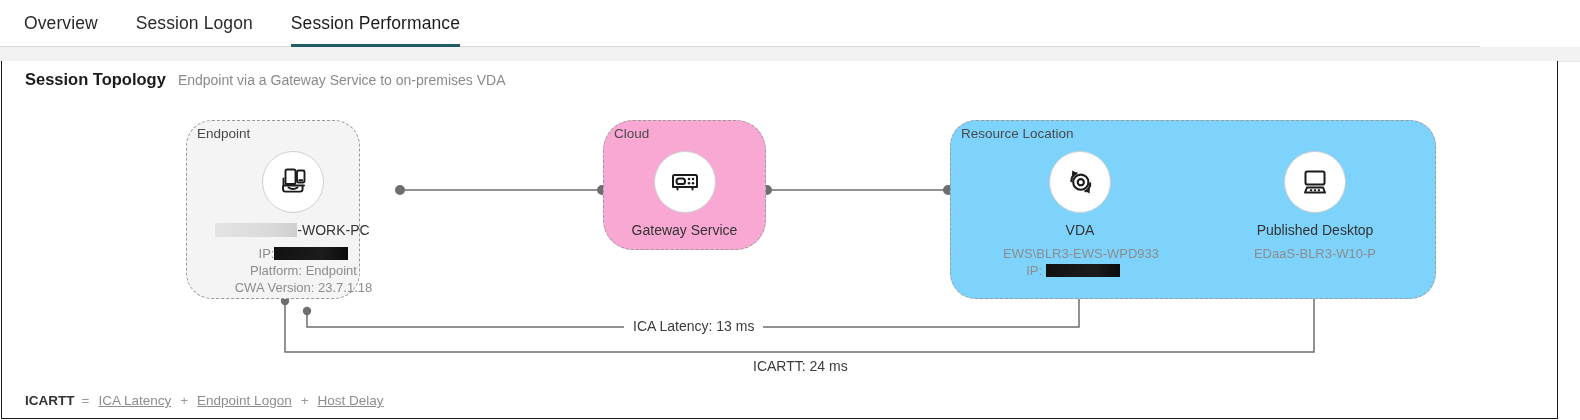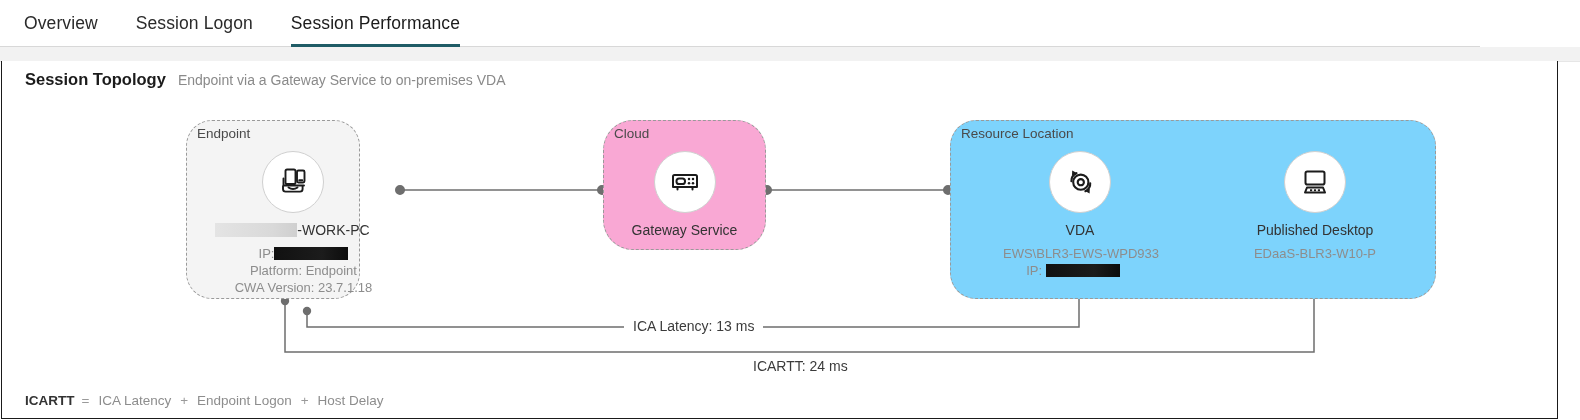--- a/index.html
+++ b/index.html
@@ -138,21 +138,21 @@
     background:#fff;padding:0 9px;white-space:nowrap;
   }
 
   
   .legend{
     position:absolute;left:23px;bottom:10px;
     font-size:13.5px;color:#8d8d8d;white-space:nowrap;
   }
   .legend b{color:#333;font-weight:bold;}
   .legend .op{margin:0 7px;color:#9a9a9a;}
-  .legend .term{margin:0 2px;}
+  .legend .term{margin:0 2px;text-decoration:underline;}
 </style>
 </head>
 <body>
 
 <div id="app">
 
   <div class="tabbar">
     <div class="tabs">
       <div class="tab">Overview</div>
       <div class="tab">Session Logon</div>

